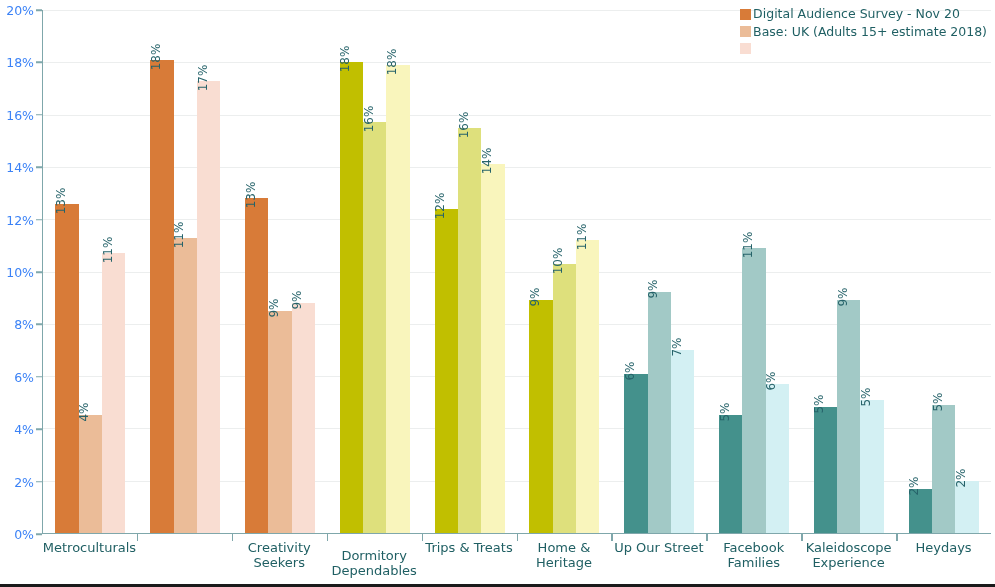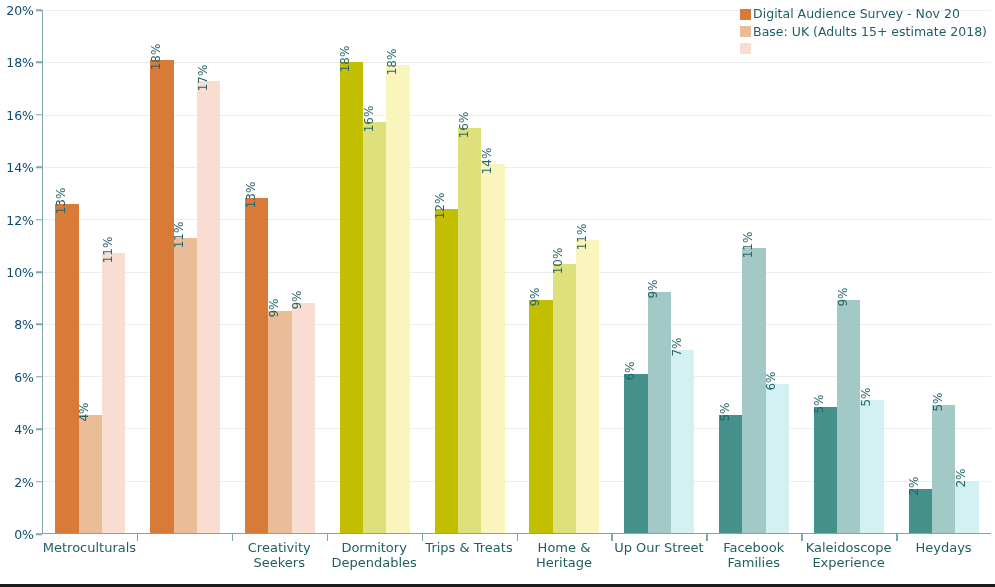--- a/index.html
+++ b/index.html
@@ -76,21 +76,21 @@
     left: 0;
     top: 10px;
     width: 42px;
     height: 524px;
   }
   .ytick {
     position: absolute;
     right: 8px;
     transform: translateY(-50%);
     font-size: 12.5px;
-    color: #0c4a6e;
+    color: #3b82f6;
     white-space: nowrap;
   }
   .ytick-mark {
     position: absolute;
     right: 0;
     width: 6px;
     height: 1.5px;
     background: #7fa7ab;
     transform: translateY(-50%);
   }
@@ -406,21 +406,21 @@
         </div>
       </div>
   </div>
 
   <div id="xaxis">
       <div class="xlabel" style="left: 0%; width: 10%;"><div>Metroculturals</div></div>
       <div class="xtick-mark" style="left: 10%; background: rgb(127, 167, 171);"></div>
       <div class="xtick-mark" style="left: 20%; background: rgb(127, 167, 171);"></div>
       <div class="xlabel" style="left: 20%; width: 10%;"><div>Creativity</div><div>Seekers</div></div>
       <div class="xtick-mark" style="left: 30%; background: rgb(127, 167, 171);"></div>
-      <div class="xlabel" style="left: 30%; width: 10%;"><div>Dormitory</div><div>Dependables</div></div>
+      <div class="xlabel" style="left: 30%; width: 10%; margin-top: 8px;"><div>Dormitory</div><div>Dependables</div></div>
       <div class="xtick-mark" style="left: 40%; background: rgb(127, 167, 171);"></div>
       <div class="xlabel" style="left: 40%; width: 10%;"><div>Trips &amp; Treats</div></div>
       <div class="xtick-mark" style="left: 50%; background: rgb(127, 167, 171);"></div>
       <div class="xlabel" style="left: 50%; width: 10%;"><div>Home &amp;</div><div>Heritage</div></div>
       <div class="xtick-mark" style="left: 60%; background: rgb(127, 167, 171);"></div>
       <div class="xlabel" style="left: 60%; width: 10%;"><div>Up Our Street</div></div>
       <div class="xtick-mark" style="left: 70%; background: rgb(127, 167, 171);"></div>
       <div class="xlabel" style="left: 70%; width: 10%;"><div>Facebook</div><div>Families</div></div>
       <div class="xtick-mark" style="left: 80%; background: rgb(127, 167, 171);"></div>
       <div class="xlabel" style="left: 80%; width: 10%;"><div>Kaleidoscope</div><div>Experience</div></div>

